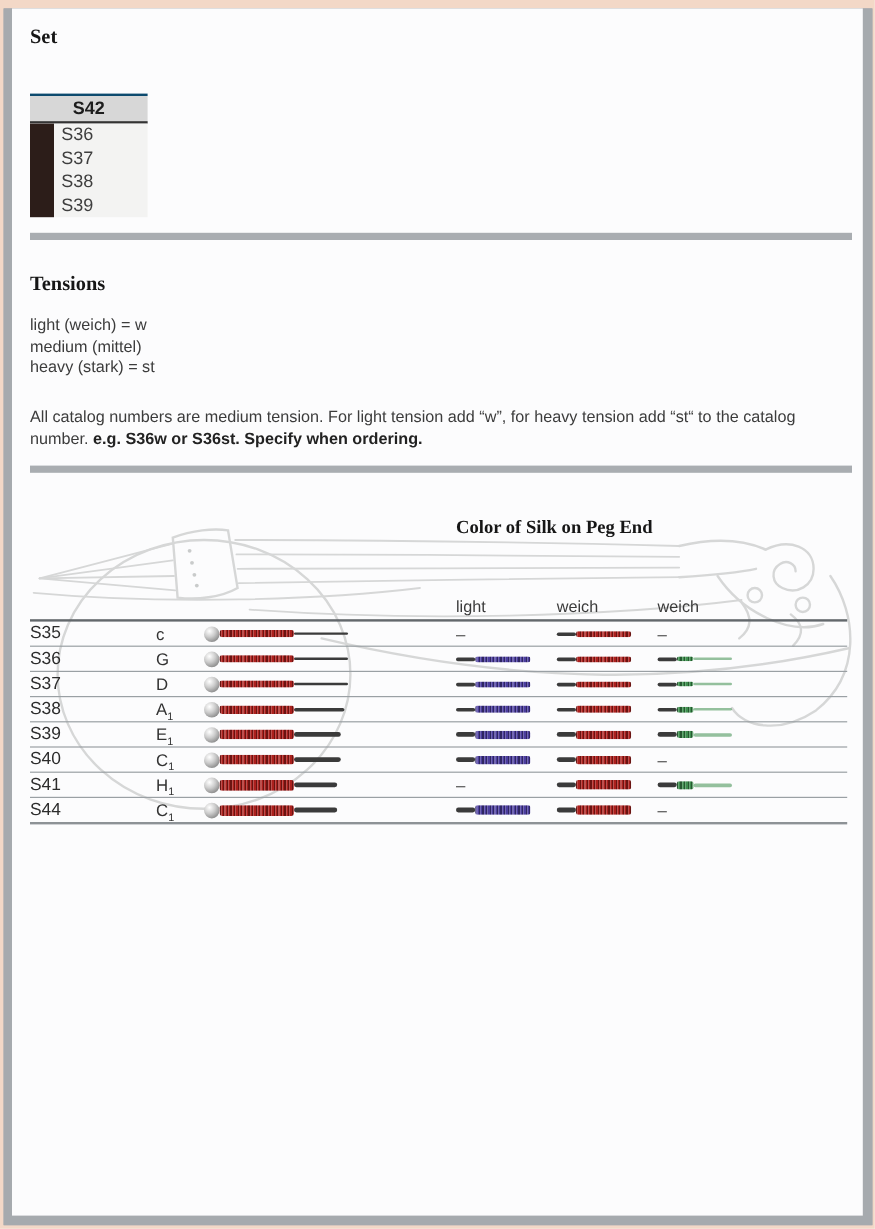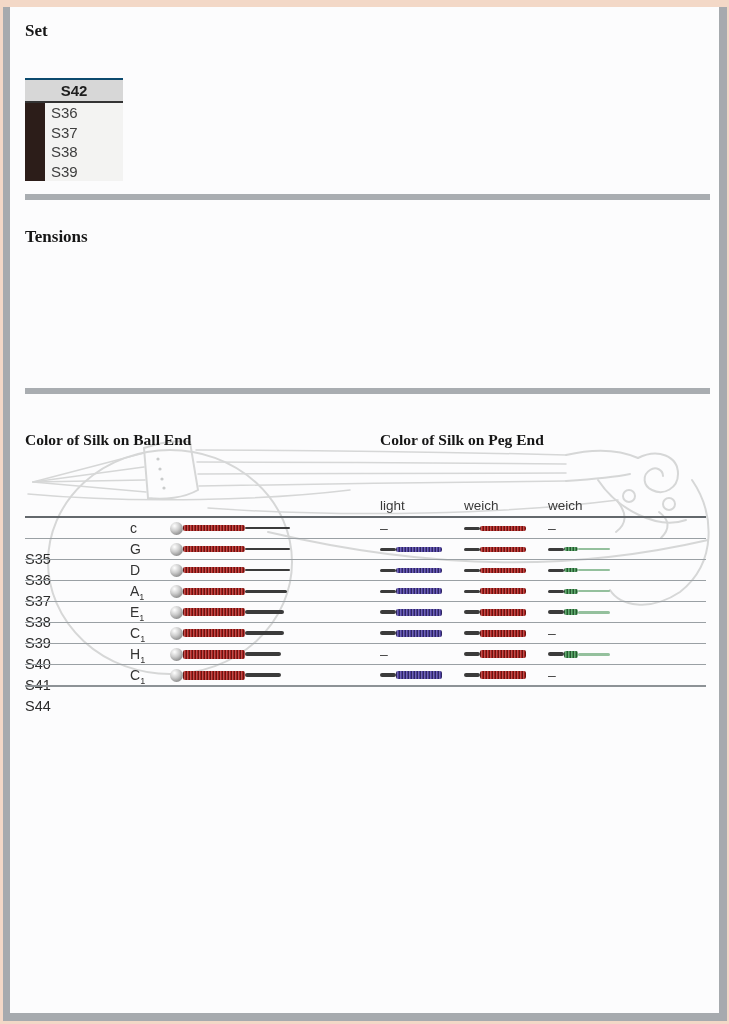--- a/index.html
+++ b/index.html
@@ -33,21 +33,21 @@
   .body-text{font-size:13.5px;line-height:17.5px;color:#3c3c3c;}
   .note-bold{font-weight:bold;color:#222;}
 
   
   .silk-table{width:681px;}
   .silk-headrow{position:relative;height:29px;}
   .silk-colhead{position:absolute;bottom:3px;font-size:13.5px;color:#3a3a3a;}
   .silk-rows{border-top:2px solid #63686c;}
   .silk-row{position:relative;height:20px;border-bottom:1px solid #9aa0a4;}
   .silk-row:last-child{border-bottom:2px solid #8d9296;}
-  .cell-cat{position:absolute;left:0;top:0;line-height:20px;font-size:14.5px;color:#2c2c2c;margin-top:31px;}
+  .cell-cat{position:absolute;left:0;top:0;line-height:20px;font-size:14.5px;color:#2c2c2c;}
   .cell-note{position:absolute;left:105px;top:0;line-height:20px;font-size:14px;color:#333;}
   .cell-note sub{font-size:9px;}
   .cell-g{position:absolute;top:0;height:20px;display:flex;align-items:center;}
   .pos-ball{left:145px;}
   .pos-light{left:355px;}
   .pos-medium{left:439px;}
   .pos-heavy{left:523px;}
   .dash{font-size:14px;color:#4c4c4c;line-height:20px;}
 
   .ball{width:13px;height:13px;border-radius:50%;flex:0 0 auto;
@@ -74,20 +74,28 @@
     <div class="set-row">S36</div>
           <div class="set-row">S37</div>
           <div class="set-row">S38</div>
           <div class="set-row">S39</div>
         </div>
   </div>
 
   <div class="abs divider" style="left:15px;top:187px;width:685px;"></div>
 
   <div class="abs serif-h h-lg" style="left:15px;top:220px;">Tensions</div>
+  <div class="abs body-text" style="left:15px;top:255px;">
+        <div>light (weich) = w</div>
+        <div>medium (mittel)</div>
+        <div>heavy (stark) = st</div>
+      </div>
+  <div class="abs body-text" style="left:15px;top:332px;width:658px;">
+    <span>All catalog numbers are medium tension. For light tension add “w”, for heavy tension add “st“ to the catalog number. </span><span class="note-bold">e.g. S36w or S36st. Specify when ordering.</span>
+  </div>
 
   <div class="abs divider" style="left:15px;top:381px;width:685px;"></div>
 
   <svg class="sketch" style="left:8px;top:413px;" width="694" height="290" viewBox="0 0 694 290" fill="none" stroke="#d6d7d7" stroke-width="2" stroke-linecap="round">
     <ellipse cx="152" cy="142" rx="122" ry="112" stroke-width="2"></ellipse>
     <path d="M15,62 L126,33" stroke-width="1.5"></path>
     <path d="M15,62 L126,47" stroke-width="1.5"></path>
     <path d="M15,62 L127,60" stroke-width="1.5"></path>
     <path d="M15,62 L128,72" stroke-width="1.5"></path>
     <path d="M126,28 C142,22 160,20 172,22 L180,70 C166,78 146,80 130,78 Z"></path>
@@ -106,21 +114,20 @@
     <path d="M548,61 C578,59 598,57 612,54"></path>
     <path d="M620,38 c20,-10 40,-2 40,16 c0,14 -14,22 -26,16 c-9,-4 -10,-15 -2,-20 c6,-4 13,0 13,6"></path>
     <path d="M580,60 C600,90 640,110 668,100"></path>
     <circle cx="611" cy="76" r="6"></circle>
     <circle cx="651" cy="84" r="6"></circle>
     <path d="M600,82 q14,18 -2,30"></path>
     <path d="M641,92 q16,12 2,26"></path>
     <path d="M674,60 C696,92 700,142 662,172 C632,192 602,186 592,170"></path>
   </svg>
 
-  <div class="abs serif-h h-md" style="left:15px;top:424px;">Color of Silk on Ball End</div>
   <div class="abs serif-h h-md" style="left:370px;top:424px;">Color of Silk on Peg End</div>
 
   <div class="abs silk-table" style="left:15px;top:480px;text-decoration:underline;">
     <div class="silk-headrow">
       <span class="silk-colhead" style="left:355px;">light</span>
       <span class="silk-colhead" style="left:439px;">weich</span>
       <span class="silk-colhead" style="left:523px;">weich</span>
     </div>
     <div class="silk-rows">
           <div class="silk-row">

